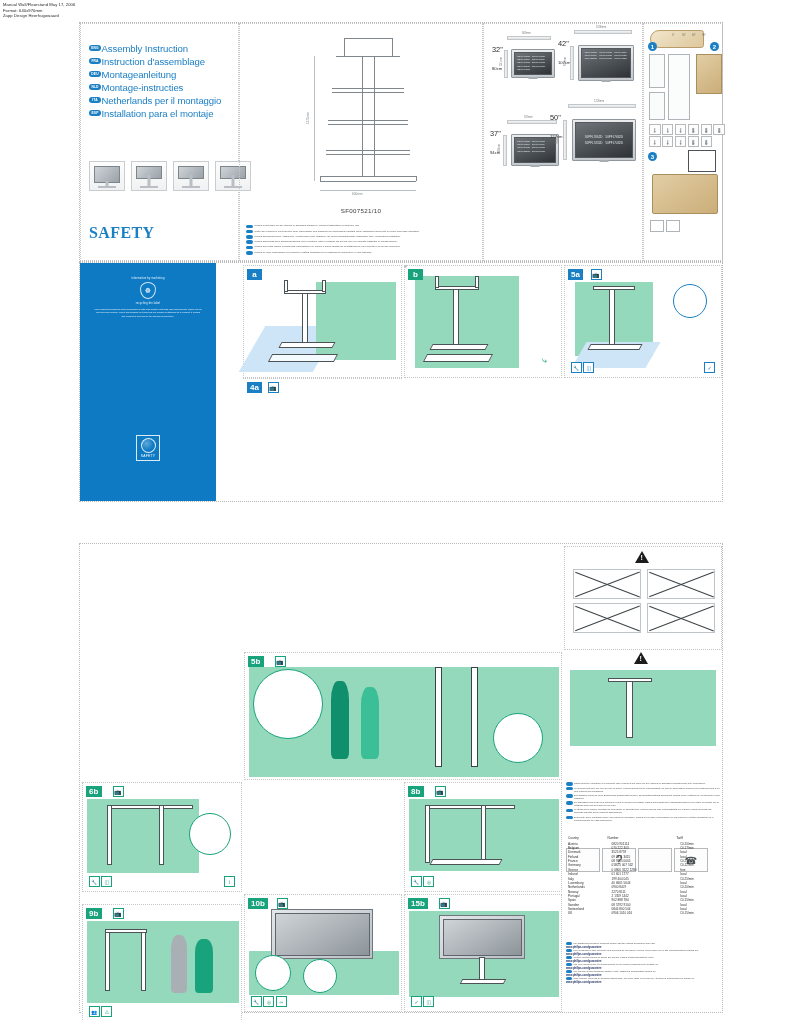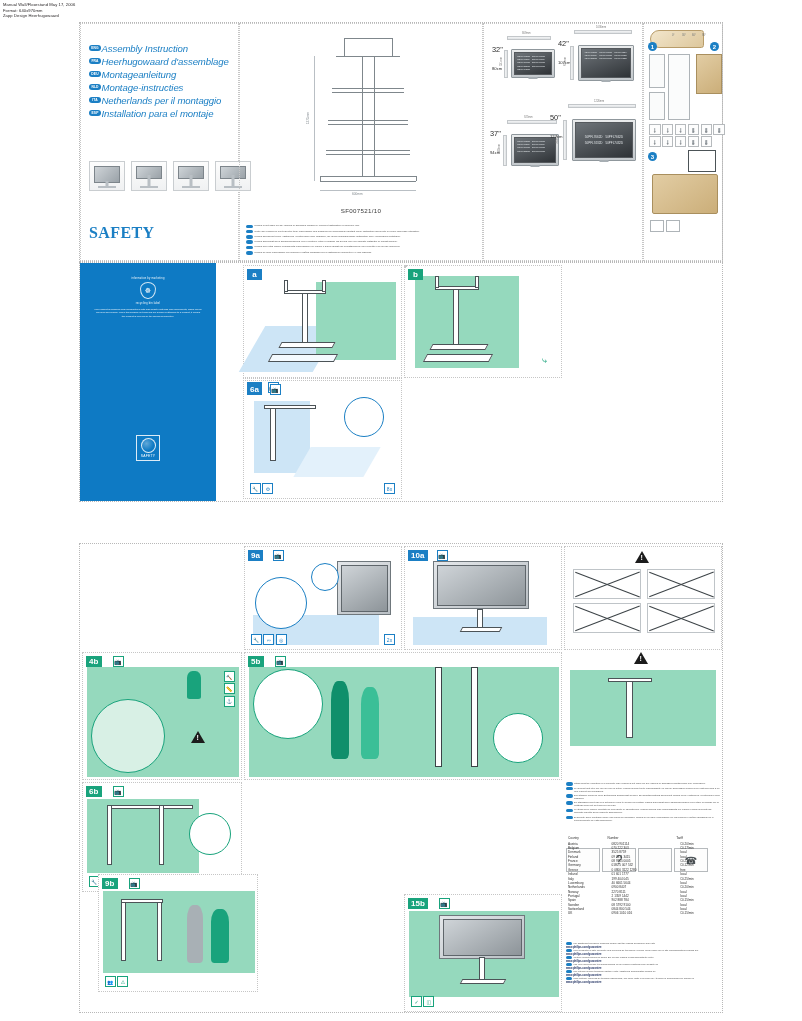--- a/index.html
+++ b/index.html
@@ -58,21 +58,20 @@
     font-weight: bold;
     letter-spacing: .1px;
     margin-right: .5px;
     flex: none;
   }
   .titletxt {
     font-size: 9.6px;
     color: #1b7fc4;
     white-space: nowrap;
     letter-spacing: -.1px;
-    font-style: italic;
   }
 
   
   .tvrow { position: absolute; left: 8px; top: 137px; display: flex; gap: 6px; }
   .tvthumb {
     width: 36px; height: 30px;
     border: .6px solid #c9cdd0;
     background: linear-gradient(#fdfdfd,#f0f1f2);
     position: relative;
   }
@@ -383,21 +382,21 @@
 
     <div class="cell" style="left:0;top:0;width:159px;height:238px;">
 
       <div class="titlelist">
         <div class="titlerow">
           <span class="langbadge">ENG</span>
           <span class="titletxt">Assembly Instruction</span>
         </div>
         <div class="titlerow">
           <span class="langbadge">FRA</span>
-          <span class="titletxt">Heerhugowaard d'assemblage</span>
+          <span class="titletxt">Instruction d'assemblage</span>
         </div>
         <div class="titlerow">
           <span class="langbadge">DEU</span>
           <span class="titletxt">Montageanleitung</span>
         </div>
         <div class="titlerow">
           <span class="langbadge">NLD</span>
           <span class="titletxt">Montage-instructies</span>
         </div>
         <div class="titlerow">
@@ -717,111 +716,61 @@
       <div class="toolstrip" style="left:6px; bottom:4px;">
         <div class="tool b">🔧</div>
         <div class="tool b">⚙</div>
       </div>
       <div class="toolstrip" style="right:6px; bottom:4px;">
         <div class="tool b">4x</div>
       </div>
     </div>
 
     <div class="step" style="left:324px; top:2px; width:0; height:0;"></div>
-
-    <div class="step" style="left:163px; top:117px; width:159px; height:119px; border:none;"></div>
-    <div class="step" style="left:163px; top:117px; width:159px; height:119px;">
-      <div class="stepbadge badge-blue">6a</div>
+    <div class="step" style="left:484px; top:2px; width:158px; height:113px;">
+      <div class="stepbadge badge-blue">5a</div>
       <div class="tvicon b" style="left:26px;">
           <span class="glyph">📺</span>
         </div>
-      <div class="bgwash wash-blue" style="left:10px; top:20px; width:56px; height:72px;"></div>
-      <div class="bgwash wash-lightblue" style="left:58px; top:66px; width:70px; height:30px; transform:skewX(-30deg);"></div>
-      <div class="art" style="left:0; top:0; width:159px; height:119px;">
-        <div class="post" style="left:26px; top:26px; width:6px; height:54px;"></div>
-        <div class="beam" style="left:20px; top:24px; width:52px; height:4px;"></div>
-      </div>
-      <div class="magnify" style="left:100px; top:16px; width:40px; height:40px;"></div>
+      <div class="bgwash wash-green" style="left:10px; top:16px; width:78px; height:74px;"></div>
+      <div class="bgwash wash-blue" style="left:14px; top:76px; width:74px; height:26px; transform:skewX(-30deg);"></div>
+      <div class="art" style="left:0; top:0; width:158px; height:113px;">
+        <div class="post" style="left:44px; top:22px; width:6px; height:58px;"></div>
+        <div class="beam" style="left:28px; top:20px; width:42px; height:4px;"></div>
+        <div class="shelf" style="left:24px; top:78px; width:52px; height:6px;"></div>
+      </div>
+      <div class="magnify" style="right:14px; top:18px; width:34px; height:34px;"></div>
       <div class="toolstrip" style="left:6px; bottom:4px;">
         <div class="tool b">🔧</div>
-        <div class="tool b">⚙</div>
+        <div class="tool b">◫</div>
       </div>
       <div class="toolstrip" style="right:6px; bottom:4px;">
-        <div class="tool b">8x</div>
-      </div>
-    </div>
+        <div class="tool b">✓</div>
+      </div>
+    </div>
+
+    <div class="step" style="left:163px; top:117px; width:159px; height:119px; border:none;"></div>
 
   </div>
 
   <div class="frame" id="sheet3">
 
 
-    <div class="step" style="left:164px; top:2px; width:158px; height:104px;">
-      <div class="stepbadge badge-blue">9a</div>
-      <div class="tvicon b" style="left:28px;">
-          <span class="glyph">📺</span>
-        </div>
-      <div class="bgwash wash-blue" style="left:8px; top:68px; width:126px; height:30px;"></div>
-      <div class="screen-grey" style="left:92px; top:14px; width:54px; height:54px;">
-        <div class="inner"></div>
-      </div>
-      <div class="magnify" style="left:10px; top:30px; width:52px; height:52px;"></div>
-      <div class="magnify" style="left:66px; top:16px; width:28px; height:28px;"></div>
-      <div class="toolstrip" style="left:6px; bottom:4px;">
-        <div class="tool b">🔧</div>
-        <div class="tool b">∾</div>
-        <div class="tool b">◎</div>
-      </div>
-      <div class="toolstrip" style="right:6px; bottom:4px;">
-        <div class="tool b">2x</div>
-      </div>
-    </div>
-
-    <div class="step" style="left:324px; top:2px; width:158px; height:104px;">
-      <div class="stepbadge badge-blue">10a</div>
-      <div class="tvicon b" style="left:32px;">
-          <span class="glyph">📺</span>
-        </div>
-      <div class="bgwash wash-blue" style="left:8px; top:70px; width:134px; height:28px;"></div>
-      <div class="screen-grey" style="left:28px; top:14px; width:96px; height:48px;">
-        <div class="inner"></div>
-      </div>
-      <div class="art" style="left:0; top:0; width:158px; height:104px;">
-        <div class="post" style="left:72px; top:62px; width:6px; height:20px;"></div>
-        <div class="shelf" style="left:56px; top:80px; width:40px; height:5px;"></div>
-      </div>
-    </div>
+
 
     <div class="step" style="left:484px; top:2px; width:158px; height:104px;">
       <div class="warntri" style="left:70px; top:4px;">
           <span class="bang">!</span>
         </div>
       <div class="nogo" style="left:8px; top:22px; width:68px; height:30px;"></div>
       <div class="nogo" style="left:82px; top:22px; width:68px; height:30px;"></div>
       <div class="nogo" style="left:8px; top:56px; width:68px; height:30px;"></div>
       <div class="nogo" style="left:82px; top:56px; width:68px; height:30px;"></div>
     </div>
 
-    <div class="step" style="left:2px; top:108px; width:160px; height:128px;">
-      <div class="stepbadge badge-green">4b</div>
-      <div class="tvicon g" style="left:30px;">
-          <span class="glyph">📺</span>
-        </div>
-      <div class="bgwash wash-green" style="left:4px; top:14px; width:152px; height:110px;"></div>
-      <div class="magnify g" style="left:8px; top:46px; width:74px; height:74px; background:#d8f0e5;"></div>
-      <div class="person" style="left:104px; top:18px; width:14px; height:28px; background:#19a37c;"></div>
-      <div class="toolstrip" style="right:6px; top:18px; flex-direction:column;">
-        <div class="tool g">🔨</div>
-        <div class="tool g">📏</div>
-        <div class="tool g">⚓</div>
-      </div>
-      <div class="warntri" style="left:108px; top:78px; border-bottom-color:#1c1c1c;">
-          <span class="bang">!</span>
-        </div>
-    </div>
 
     <div class="step" style="left:164px; top:108px; width:318px; height:128px;">
       <div class="stepbadge badge-green">5b</div>
       <div class="tvicon g" style="left:30px;">
           <span class="glyph">📺</span>
         </div>
       <div class="bgwash wash-green" style="left:4px; top:14px; width:310px; height:110px;"></div>
       <div class="magnify g" style="left:8px; top:16px; width:70px; height:70px;"></div>
       <div class="person" style="left:86px; top:28px; width:18px; height:78px; background:#0f8f6b;"></div>
       <div class="person" style="left:116px; top:34px; width:18px; height:72px; background:#3bbf97;"></div>
@@ -885,20 +834,37 @@
       <div class="toolstrip" style="left:6px; bottom:4px;">
         <div class="tool g">🔧</div>
         <div class="tool g">◫</div>
       </div>
       <div class="toolstrip" style="right:6px; bottom:4px;">
         <div class="tool g">i</div>
       </div>
     </div>
 
 
+    <div class="step" style="left:324px; top:238px; width:158px; height:110px;">
+      <div class="stepbadge badge-green">8b</div>
+      <div class="tvicon g" style="left:30px;">
+          <span class="glyph">📺</span>
+        </div>
+      <div class="bgwash wash-green" style="left:4px; top:16px; width:150px; height:72px;"></div>
+      <div class="art" style="left:0; top:0; width:158px; height:110px;">
+        <div class="beam" style="left:20px; top:22px; width:90px; height:4px;"></div>
+        <div class="post" style="left:20px; top:22px; width:5px; height:58px;"></div>
+        <div class="post" style="left:76px; top:22px; width:5px; height:58px;"></div>
+        <div class="shelf" style="left:26px; top:76px; width:70px; height:6px;"></div>
+      </div>
+      <div class="toolstrip" style="left:6px; bottom:4px;">
+        <div class="tool g">🔧</div>
+        <div class="tool g">◎</div>
+      </div>
+    </div>
 
     <div class="step" style="left:484px; top:238px; width:158px; height:0; border:none;"></div>
     <div style="position:absolute; left:486px; top:304px; display:flex; gap:2px;">
       <div class="part" style="width:34px; height:24px;"></div>
       <div class="part" style="width:34px; height:24px;">
         <div style="position:absolute; inset:0; display:flex; align-items:center; justify-content:center; font-size:12px; color:#4c5357;">?</div>
       </div>
       <div class="part" style="width:34px; height:24px;"></div>
       <div class="part" style="width:34px; height:24px;">
         <div style="position:absolute; inset:0; display:flex; align-items:center; justify-content:center; font-size:10px; color:#4c5357;">☎</div>
@@ -997,39 +963,56 @@
           </tr>
           <tr>
             <td>UK</td>
             <td class="n">0906 1010 016</td>
             <td class="t">€0.15/min</td>
           </tr>
         </tbody>
       </table>
     </div>
 
-    <div class="step" style="left:2px; top:330px; width:160px; height:118px;margin-left:16px;">
+    <div class="step" style="left:2px; top:360px; width:160px; height:118px;">
       <div class="stepbadge badge-green">9b</div>
       <div class="tvicon g" style="left:30px;">
           <span class="glyph">📺</span>
         </div>
       <div class="bgwash wash-green" style="left:4px; top:16px; width:152px; height:82px;"></div>
       <div class="art" style="left:0; top:0; width:160px; height:118px;">
         <div class="post" style="left:22px; top:24px; width:5px; height:62px;"></div>
         <div class="post" style="left:58px; top:24px; width:5px; height:62px;"></div>
         <div class="beam" style="left:22px; top:24px; width:42px; height:4px;"></div>
       </div>
       <div class="person grey" style="left:88px; top:30px; width:16px; height:58px;"></div>
       <div class="person" style="left:112px; top:34px; width:18px; height:54px;"></div>
       <div class="toolstrip" style="left:6px; bottom:4px;">
         <div class="tool g">👥</div>
         <div class="tool g">⚠</div>
       </div>
     </div>
 
+    <div class="step" style="left:164px; top:350px; width:158px; height:118px;">
+      <div class="stepbadge badge-green">10b</div>
+      <div class="tvicon g" style="left:32px;">
+          <span class="glyph">📺</span>
+        </div>
+      <div class="bgwash wash-green" style="left:4px; top:56px; width:150px; height:44px;"></div>
+      <div class="screen-grey" style="left:26px; top:14px; width:102px; height:50px;">
+        <div class="inner"></div>
+      </div>
+      <div class="magnify g" style="left:10px; top:60px; width:36px; height:36px;"></div>
+      <div class="magnify g" style="left:58px; top:64px; width:34px; height:34px;"></div>
+      <div class="toolstrip" style="left:6px; bottom:4px;">
+        <div class="tool g">🔧</div>
+        <div class="tool g">◎</div>
+        <div class="tool g">∾</div>
+      </div>
+    </div>
 
     <div class="step" style="left:324px; top:350px; width:158px; height:118px;">
       <div class="stepbadge badge-green">15b</div>
       <div class="tvicon g" style="left:34px;">
           <span class="glyph">📺</span>
         </div>
       <div class="bgwash wash-green" style="left:4px; top:16px; width:150px; height:86px;"></div>
       <div class="screen-grey" style="left:34px; top:20px; width:86px; height:44px;">
         <div class="inner"></div>
       </div>

